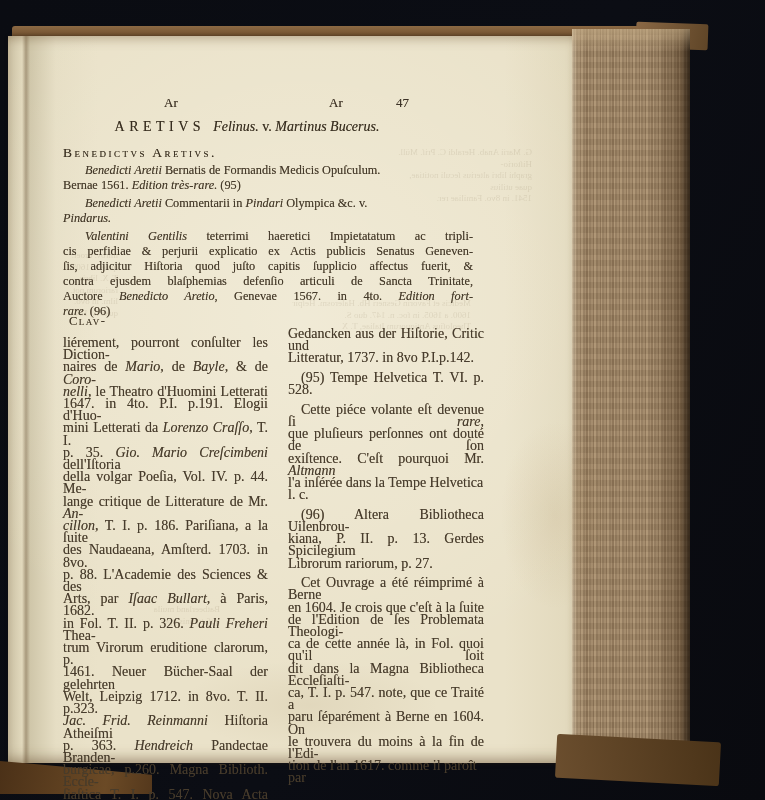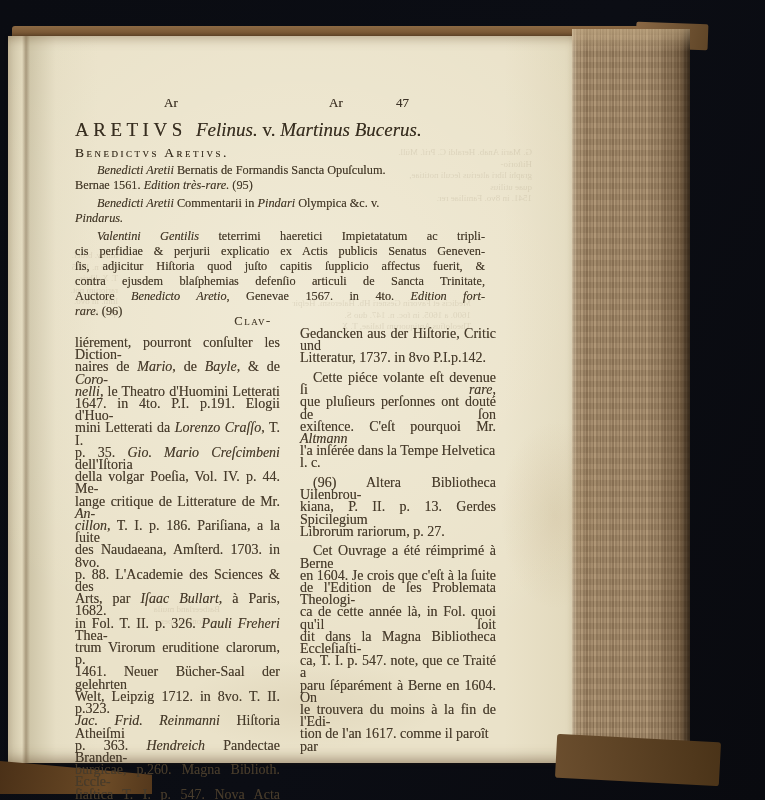--- a/index.html
+++ b/index.html
@@ -50,38 +50,38 @@
       repeating-linear-gradient(to bottom,rgba(0,0,0,.05) 0 6px,rgba(255,255,255,.03) 6px 11px),
       repeating-linear-gradient(to right,#a28969 0 1.5px,#8d7456 1.5px 3px,#ad9473 3px 4.5px,#957c5e 4.5px 6.5px),
       #9c8363;
   }
   .stain{position:absolute;pointer-events:none;}
   .stain-1{left:500px;top:420px;width:110px;height:190px;
     background:radial-gradient(ellipse at center,rgba(165,135,85,.14),rgba(0,0,0,0) 70%);}
   .stain-2{left:180px;top:660px;width:260px;height:90px;
     background:radial-gradient(ellipse at center,rgba(150,125,80,.10),rgba(0,0,0,0) 70%);}
   
-  .ink{position:absolute;color:#443a2b;text-shadow:0 0 .5px rgba(70,52,28,.55);padding-left:12px;}
+  .ink{position:absolute;color:#443a2b;text-shadow:0 0 .5px rgba(70,52,28,.55);}
   .it{font-style:italic;}
   .sp{letter-spacing:4.5px;}
   .tline{text-align:left;}
   .tline.just{text-align:justify;text-align-last:justify;}
   .tline.tright{}
   .folio{left:0;top:95px;width:572px;height:16px;font-size:13px;color:#3c3227;}
   .folio span{position:absolute;}
   .sig-left{left:164px;}
   .sig-right{left:329px;}
   .pageno{left:396px;}
-  .title{left:63px;top:119px;width:368px;font-size:19px;text-align:left;color:#372e21;}
+  .title{left:63px;top:119px;width:368px;font-size:14px;text-align:center;color:#372e21;}
   .subtitle{left:63px;top:145px;width:368px;font-size:13.5px;
     font-variant:small-caps;letter-spacing:2.5px;color:#372e21;}
   .mblock{left:63px;top:163px;width:410px;font-size:12.3px;line-height:15px;}
   .mblock .para + .para{margin-top:3px;}
   .mblock .ind{text-indent:22px;}
-  .cwmain{left:51px;top:314px;width:410px;font-size:12.5px;text-align:center;
+  .cwmain{left:69px;top:314px;width:410px;font-size:12.5px;text-align:left;
     padding-right:18px;box-sizing:border-box;font-variant:small-caps;letter-spacing:1.5px;}
   .fcol{font-size:14px;line-height:12.2px;color:#473c2d;}
   .fcol .ind{text-indent:13px;}
   .fcol-left{left:63px;top:337px;width:205px;}
   .fcol-right{left:288px;top:328px;width:196px;}
   .fcol-right .para + .para{margin-top:7.4px;}
   .fcol .tright{padding-right:2px;}
   
   .bleed{position:absolute;color:#7d6c4e;opacity:.15;filter:blur(.7px);
     transform:scaleX(-1);font-size:9px;line-height:11.5px;white-space:pre-line;}
@@ -123,21 +123,21 @@
     <span class="sig-left">Ar</span>
     <span class="sig-right">Ar</span>
     <span class="pageno">47</span>
   </div>
 
   <div class="ink title"><span class="sp">ARETIVS </span><span class="it">Felinus.</span><span> v. </span><span class="it">Martinus Bucerus.</span></div>
   <div class="ink subtitle">Benedictvs Aretivs.</div>
 
   <div class="ink mblock">
       <div class="para">
-        <div class="tline ind"><span class="it">Benedicti Aretii </span><span>Bernatis de Formandis Sancta Opuſculum.</span></div>
+        <div class="tline ind"><span class="it">Benedicti Aretii </span><span>Bernatis de Formandis Medicis Opuſculum.</span></div>
         <div class="tline"><span>Bernae 1561. </span><span class="it">Edition très-rare.</span><span> (95)</span></div>
       </div>
       <div class="para">
         <div class="tline ind"><span class="it">Benedicti Aretii </span><span>Commentarii in </span><span class="it">Pindari</span><span> Olympica &amp;c. v.</span></div>
         <div class="tline"><span class="it">Pindarus.</span></div>
       </div>
       <div class="para">
         <div class="tline just ind"><span class="it">Valentini Gentilis </span><span>teterrimi haeretici Impietatatum ac tripli-</span></div>
         <div class="tline just"><span>cis perfidiae &amp; perjurii explicatio ex Actis publicis Senatus Geneven-</span></div>
         <div class="tline just"><span>ſis, adjicitur Hiſtoria quod juſto capitis ſupplicio affectus fuerit, &amp;</span></div>
@@ -170,20 +170,24 @@
       <div class="tline just"><span>burgicae, p.260. Magna Biblioth. Eccle-</span></div>
       <div class="tline just"><span>ſiaſtica T. I. p. 547. Nova Acta Erudito-</span></div>
       <div class="tline"><span>rum. 1744. p.507. &amp; </span><span class="it">Jo. Ben. Scheibens</span></div>
     </div>
   <div class="ink fcol fcol-right">
       <div class="para">
         <div class="tline just"><span>Gedancken aus der Hiſtorie, Critic und</span></div>
         <div class="tline"><span>Litteratur, 1737. in 8vo P.I.p.142.</span></div>
       </div>
       <div class="para">
+        <div class="tline just ind"><span>(95) Tempe Helvetica T. VI. p.</span></div>
+        <div class="tline"><span>528.</span></div>
+      </div>
+      <div class="para">
         <div class="tline just ind"><span>Cette piéce volante eſt devenue ſi </span><span class="it">rare</span><span>,</span></div>
         <div class="tline just"><span>que pluſieurs perſonnes ont douté de ſon</span></div>
         <div class="tline just"><span>exiſtence. C'eſt pourquoi Mr. </span><span class="it">Altmann</span></div>
         <div class="tline"><span>l'a inſérée dans la Tempe Helvetica l. c.</span></div>
       </div>
       <div class="para">
         <div class="tline just ind"><span>(96) Altera Bibliotheca Uilenbrou-</span></div>
         <div class="tline just"><span>kiana, P. II. p. 13. Gerdes Spicilegium</span></div>
         <div class="tline"><span>Librorum rariorum, p. 27.</span></div>
       </div>

